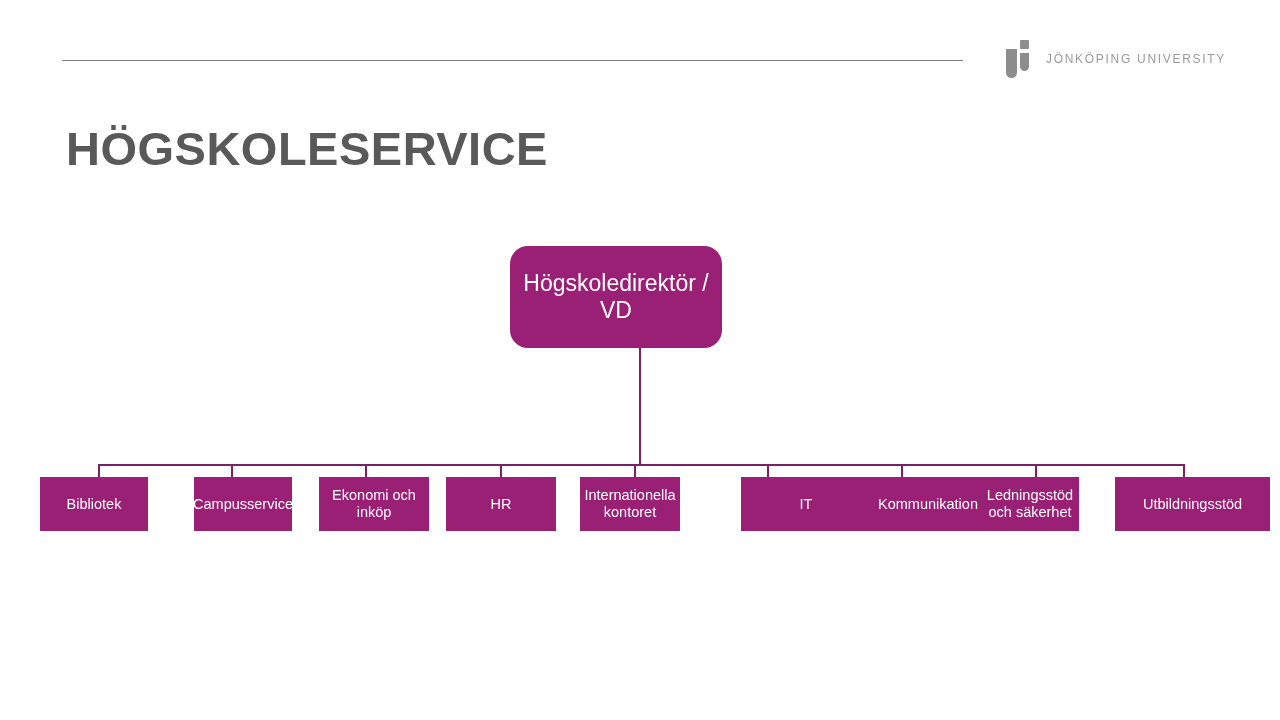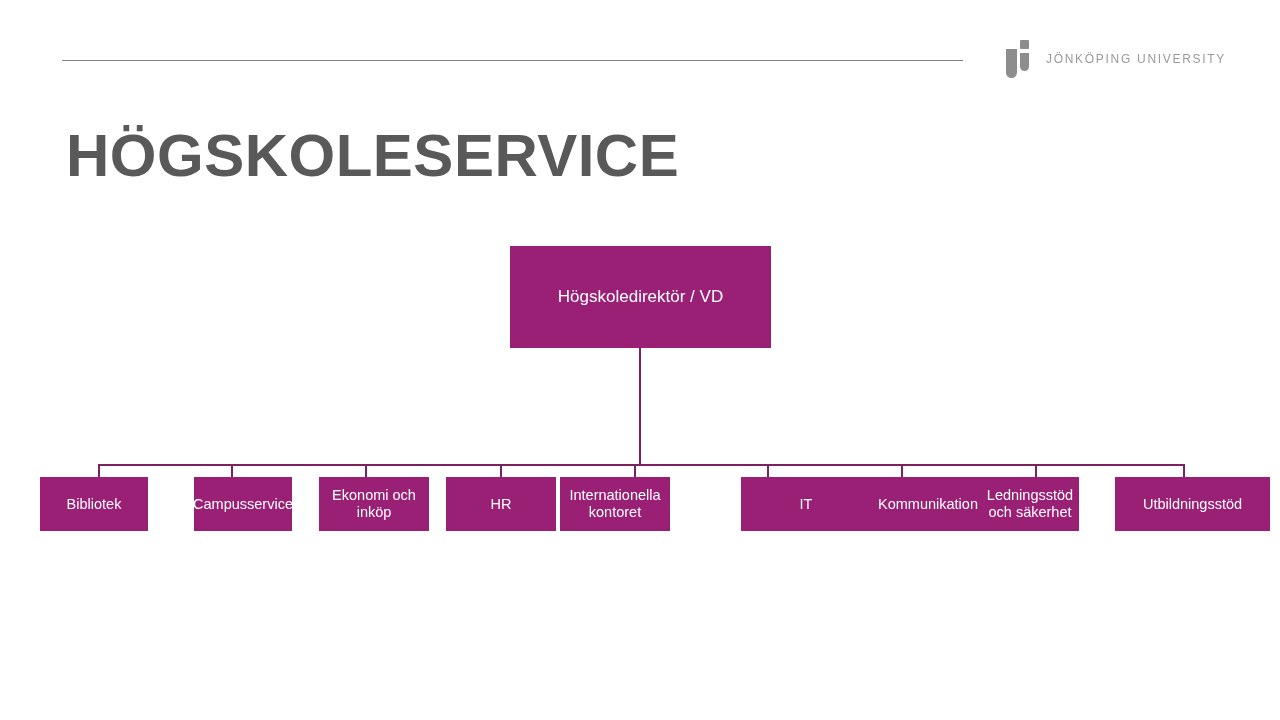--- a/index.html
+++ b/index.html
@@ -14,49 +14,49 @@
   .logo-mark { position:relative; width:27px; height:38px; }
   .logo-mark span { position:absolute; background:var(--logo-icon-gray,#8d8d8d); }
   .j-dot  { left:14px; top:0;    width:9px;  height:9px;  border-radius:1px; }
   .j-body { left:0;    top:9px;  width:11px; height:29px; border-radius:0 0 6px 6px; }
   .j-bar  { left:14px; top:13px; width:9px;  height:18px; border-radius:0 0 5px 5px; }
   .logo-text { font-size:12px; letter-spacing:1.7px; color:var(--logo-gray,#9a9a9a); white-space:nowrap; }
 
   
   .title {
     position:absolute; left:66px; top:121px; margin:0;
-    font-size:60px; font-weight:bold; letter-spacing:0.5px;
+    font-size:47px; font-weight:bold; letter-spacing:0.5px;
     color:var(--title-text,#595959);
   }
 
   
   .root-box {
-    position:absolute; left:510px; top:246px; width:261px; height:102px;
+    position:absolute; left:510px; top:246px; width:212px; height:102px;
     background:var(--box-fill,#9a2076); color:var(--box-text,#ffffff);
     display:flex; align-items:center; justify-content:center;
-    font-size:17px; text-align:center;
+    font-size:23px; text-align:center;border-radius:18px;
   }
   .vline { position:absolute; left:639px; top:348px; width:2px; height:117px; background:var(--connector,#7c2062); }
   .hline { position:absolute; left:98px;  top:464px; width:1087px; height:2px; background:var(--connector,#7c2062); }
   .stub  { position:absolute; top:464px; width:2px; height:14px; background:var(--connector,#7c2062); }
   .stub-1{left:98px}  .stub-2{left:231px} .stub-3{left:365px}
   .stub-4{left:500px} .stub-5{left:634px} .stub-6{left:767px}
   .stub-7{left:901px} .stub-8{left:1035px}.stub-9{left:1183px}
 
   .dept {
     position:absolute; top:477px; height:54px; box-sizing:border-box;
     background:var(--box-fill,#9a2076); color:var(--box-text,#ffffff);
     display:flex; align-items:center; justify-content:center;
     text-align:center; font-size:14.5px; line-height:17px; padding:0 3px;
   }
   .dept-1{left:40px;  width:108px}
   .dept-2{left:194px; width:98px}
   .dept-3{left:319px; width:110px}
   .dept-4{left:446px; width:110px}
-  .dept-5{left:560px; width:110px}
+  .dept-5{left:580px; width:100px}
   .dept-6{left:741px; width:130px}
   .dept-7{left:862px; width:132px}
   .dept-8{left:981px; width:98px}
   .dept-9{left:1115px;width:155px}
 </style>
 </head>
 <body>
 
 <div class="slide">
 

